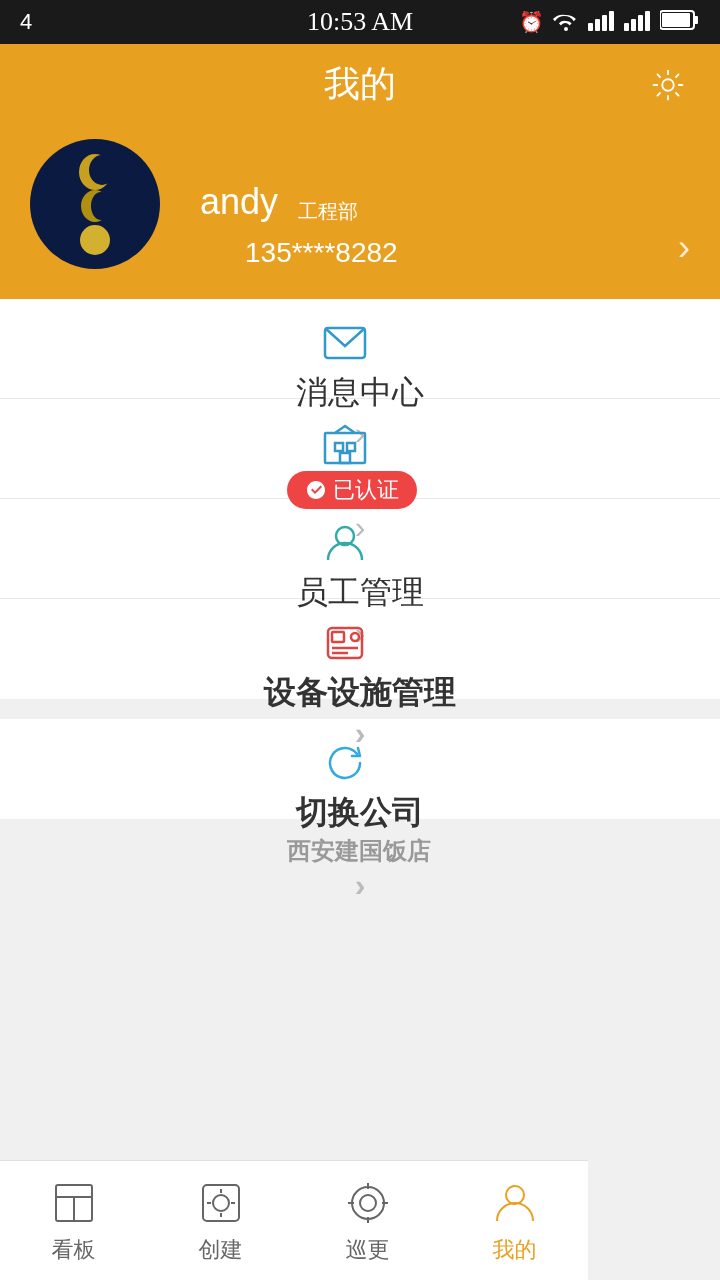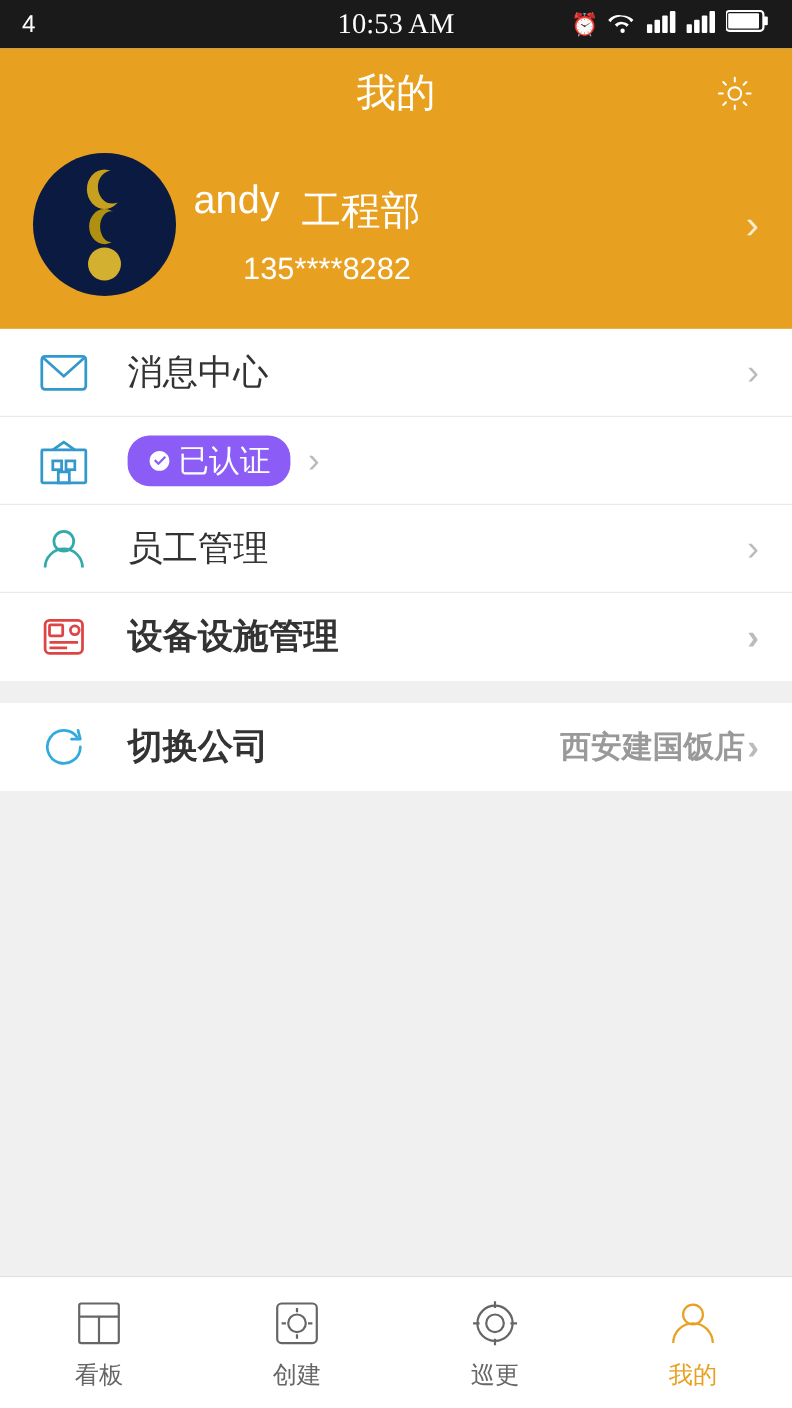--- a/index.html
+++ b/index.html
@@ -63,22 +63,22 @@
       height: 44px;
       display: flex;
       align-items: center;
       justify-content: center;
       cursor: pointer;
     }
     .gear-svg { width: 36px; height: 36px; }
 
     .profile-row {
       display: flex;
-      align-items: center;
-      gap: 16px;
+      align-items: flex-end;
+      gap: 40px;
     }
     .avatar {
       width: 130px;
       height: 130px;
       border-radius: 65px;
       overflow: hidden;
       background: #0a1a40;
       flex-shrink: 0;
       display: flex;
       align-items: center;
@@ -93,21 +93,21 @@
       display: flex;
       align-items: center;
       gap: 20px;
       margin-bottom: 12px;
     }
     .profile-name {
       font-size: 36px;
       font-weight: 500;
     }
     .profile-dept {
-      font-size: 36px;
+      font-size: 20px;
       margin-top: 20px;
     }
     .profile-phone {
       font-size: 28px;
       margin-left: 45px;
     }
     .profile-arrow {
       color: white;
       font-size: 36px;
       margin-left: auto;
@@ -115,25 +115,26 @@
     }
 
     
     .menu-section {
       background: white;
       margin-bottom: 20px;
     }
     .menu-item {
       display: flex;
       align-items: center;
-      padding: 0 30px;
-      height: 80px;
+      padding: 16px 30px;
+      height: 100px;
       border-bottom: 1px solid #e8e8e8;
       cursor: pointer;
       position: relative;
+      flex-direction: column;
     }
     .menu-item:last-child {
       border-bottom: none;
       font-weight: bold;
     }
     .menu-icon {
       width: 56px;
       height: 56px;
       display: flex;
       align-items: center;
@@ -141,50 +142,50 @@
       margin-right: 30px;
       flex-shrink: 0;
     }
     .menu-icon svg { width: 50px; height: 50px; }
     .menu-label {
       font-size: 32px;
       color: #333;
       flex: 1;
     }
     .menu-badge {
-      background: #8b5cf6;
+      background: #ef4444;
       color: white;
       border-radius: 20px;
       padding: 4px 18px;
-      font-size: 28px;
+      font-size: 22px;
       display: flex;
       align-items: center;
       gap: 6px;
       margin-right: 16px;
     }
     .badge-check {
       width: 22px;
       height: 22px;
     }
     .menu-sub {
-      font-size: 28px;
+      font-size: 24px;
       color: #999;
       margin-right: 2px;
     }
     .menu-arrow {
       color: #bbb;
       font-size: 32px;
     }
 
     
     .bottom-nav {
       position: fixed;
       bottom: 0;
       left: 0;
-      width: 720px;
+      width: 588px;
       height: 120px;
       background: white;
       border-top: 1px solid #e0e0e0;
       display: flex;
       align-items: center;
     }
     .nav-item {
       flex: 1;
       display: flex;
       flex-direction: column;

